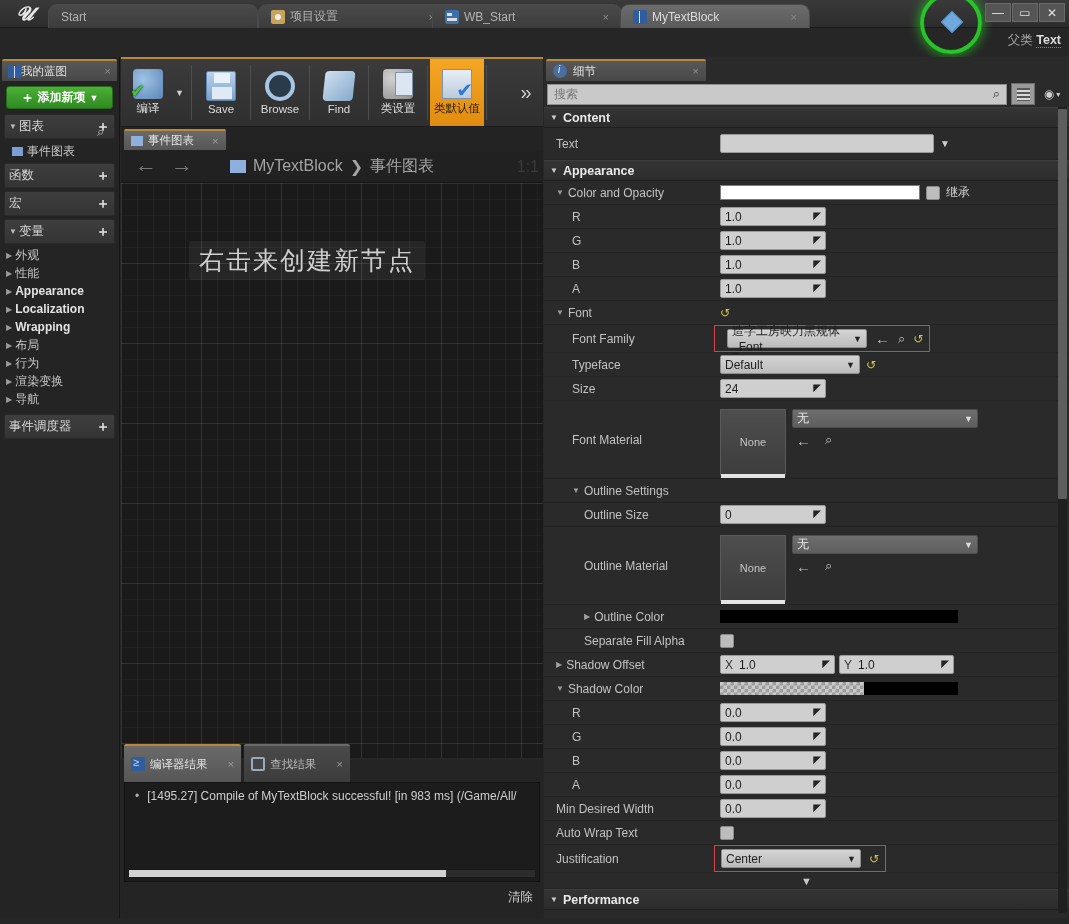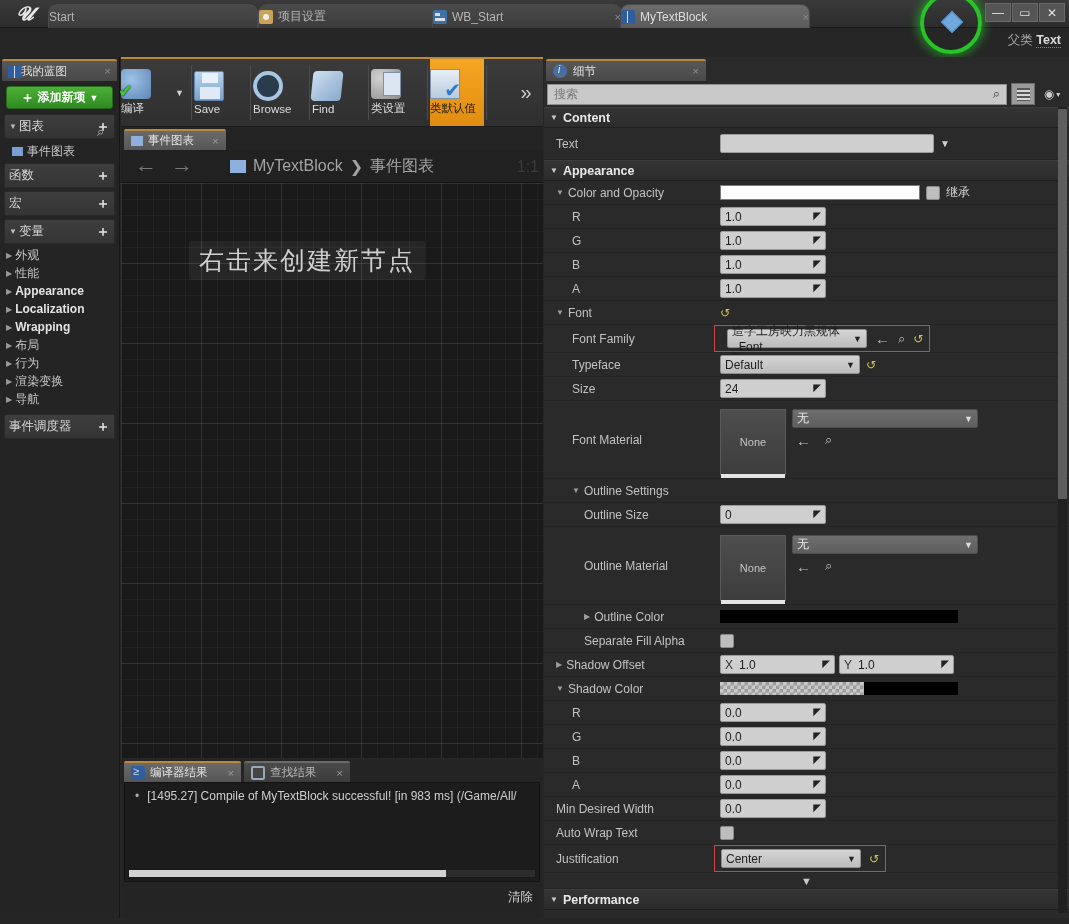--- a/index.html
+++ b/index.html
@@ -22,21 +22,21 @@
   .ue-logo {
     position:absolute; left:8px; top:2px; width:34px; height:24px;
     display:flex; align-items:center; justify-content:center;
     font-size:19px; font-weight:bold; color:#e8e8e8;
     font-family:"Liberation Serif", serif; font-style:italic;
   }
   .tab {
     position:absolute; top:4px; height:24px;
     background: linear-gradient(180deg,#6c6c6c 0%, #5a5a5a 100%);
     border-top-left-radius:9px; border-top-right-radius:9px;
-    display:flex; align-items:center; padding:0 0;
+    display:flex; align-items:center; padding:0 12px;
     color:#ddd; font-size:12px;
     border:1px solid #4a4a4a; border-bottom:none;
   }
   .tab.inactive { background: linear-gradient(180deg,#4a4a4a 0%, #3c3c3c 100%); color:#b4b4b4; }
   .tab .tclose { margin-left:auto; padding-left:14px; color:#8a8a8a; font-size:11px; }
   .tab .ticon { width:14px; height:14px; margin-right:5px; border-radius:2px; flex:none; }
   .ic-gear { background:#c8a35a; position:relative; }
   .ic-gear:after{ content:""; position:absolute; left:4px; top:4px; width:6px;height:6px; border-radius:50%; background:#eee;}
   .ic-widget { background:#3d6fa8; position:relative; }
   .ic-widget:after{ content:""; position:absolute; left:2px; top:8px; width:10px;height:3px; background:#ddd;}
@@ -114,21 +114,21 @@
   .tree-item.en { color:#e2e2e2; font-weight:bold; }
 
   
   .toolbar {
     position:absolute; left:121px; top:57px; width:422px; height:70px;
     background:linear-gradient(180deg,#3b3b3b,#2f2f2f);
     border-top:2px solid #b8893a; border-bottom:1px solid #1a1a1a;
     display:flex; align-items:stretch;
   }
   .tb-item {
-    width:54px; display:flex; flex-direction:column; align-items:flex-start; justify-content:center;
+    width:54px; display:flex; flex-direction:column; align-items:center; justify-content:center;
     gap:2px; color:#dcdcdc; font-size:11.5px;
   }
   .tb-item.active { background:linear-gradient(180deg,#f5a623,#e08c10); color:#2a2009; }
   .tb-sep { width:1px; background:#4d4d4d; margin:6px 2px; }
   .tb-ico { width:30px; height:30px; position:relative; }
   .ico-compile{ background:radial-gradient(circle at 35% 35%, #9fc3e8, #5d86b5); border-radius:4px; }
   .ico-compile:after{ content:"✔"; position:absolute; left:-3px; bottom:-3px; color:#43c43a; font-size:18px; font-weight:bold; text-shadow:0 0 2px #000;}
   .ico-save{ background:linear-gradient(180deg,#b9d4ee,#7ba3ca); border:1px solid #5d86b5; border-radius:2px;}
   .ico-save:after{ content:""; position:absolute; left:7px; top:1px; width:16px;height:10px; background:#e9f2fa;}
   .ico-save:before{ content:""; position:absolute; left:5px; bottom:1px; width:20px;height:12px; background:#dfeaf5;}
@@ -190,21 +190,21 @@
     font-size:52px; color:#3a3a3a; letter-spacing:3px; font-weight:bold;
   }
 
   
   .resultspanel {
     position:absolute; left:121px; top:760px; width:422px; height:158px;
     background:#242424;
   }
   .res-tabrow { height:22px; display:flex; align-items:flex-end; }
   .res-tab {
-    height:21px; background:linear-gradient(180deg,#6a6a6a,#565656);
+    height:38px; background:linear-gradient(180deg,#6a6a6a,#565656);
     border-top:2px solid #b8893a; border-radius:2px 2px 0 0;
     display:flex; align-items:center; padding:0 7px; font-size:11.5px; color:#e6e6e6; margin-left:3px;
   }
   .res-tab.inactive { background:linear-gradient(180deg,#4a4a4a,#3c3c3c); color:#bcbcbc; border-top-color:#6a6a6a;}
   .res-tab .ricon{ width:14px;height:14px;margin-right:5px;border-radius:2px;}
   .ic-comp { background:#2f5d9e; position:relative; }
   .ic-comp:after{content:"≥";position:absolute;left:2px;top:-1px;color:#cfe0f5;font-size:11px;}
   .ic-findr { background:#444; border-radius:50%; border:2px solid #9ab; }
   .res-tab .tclose{ margin-left:20px; color:#999; }
   .res-body {

